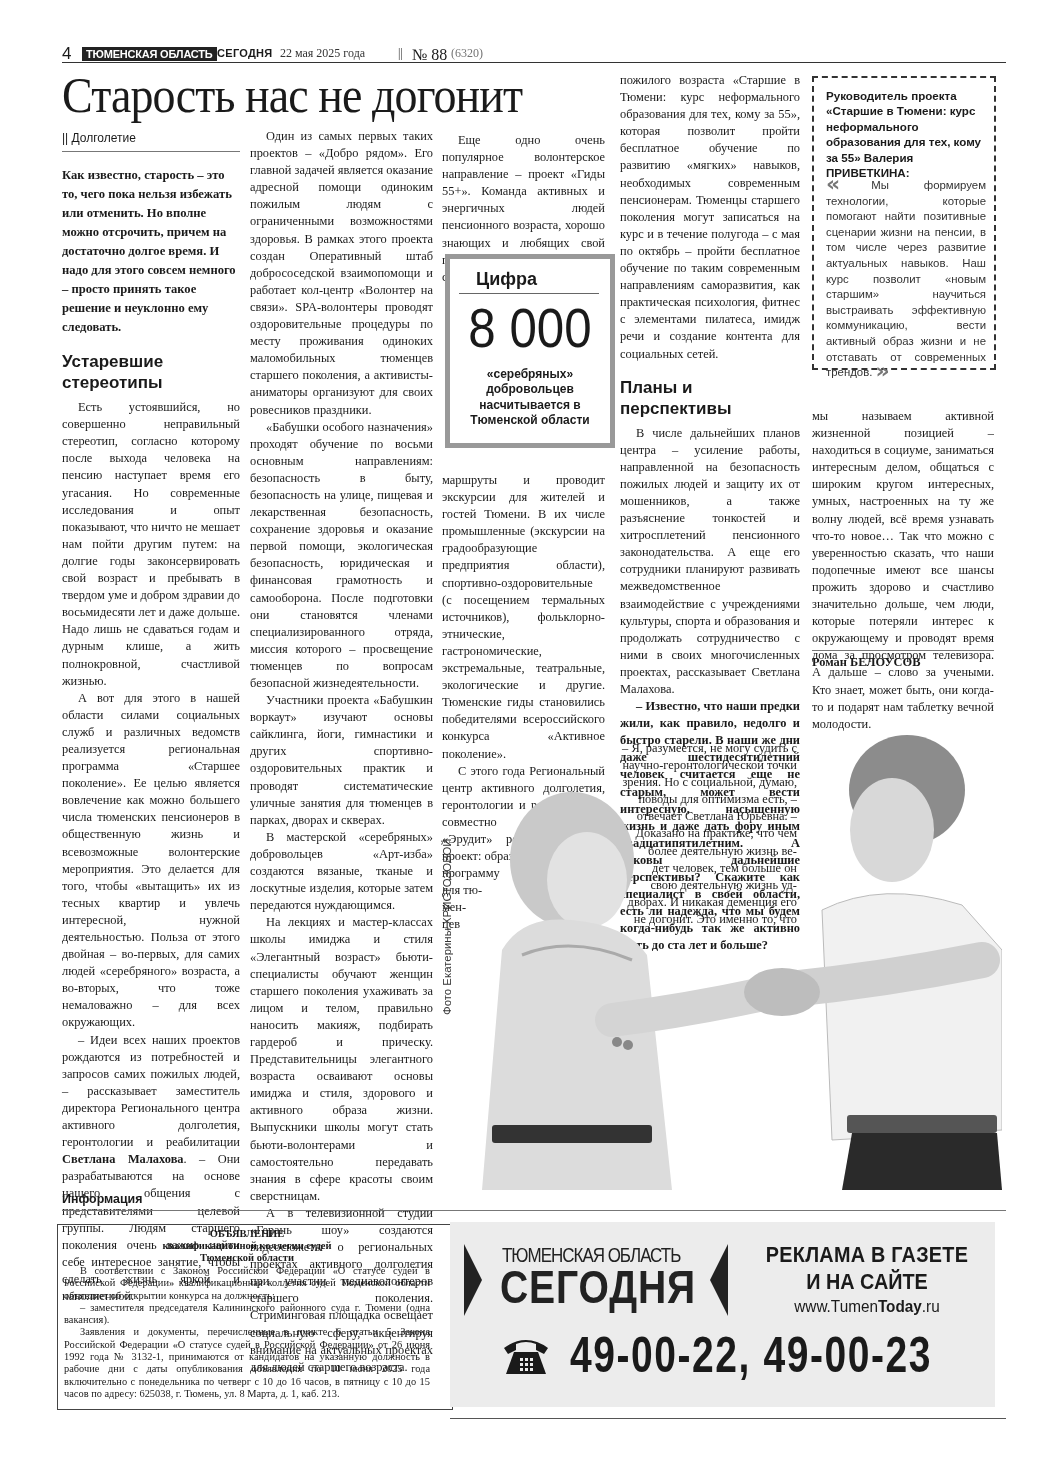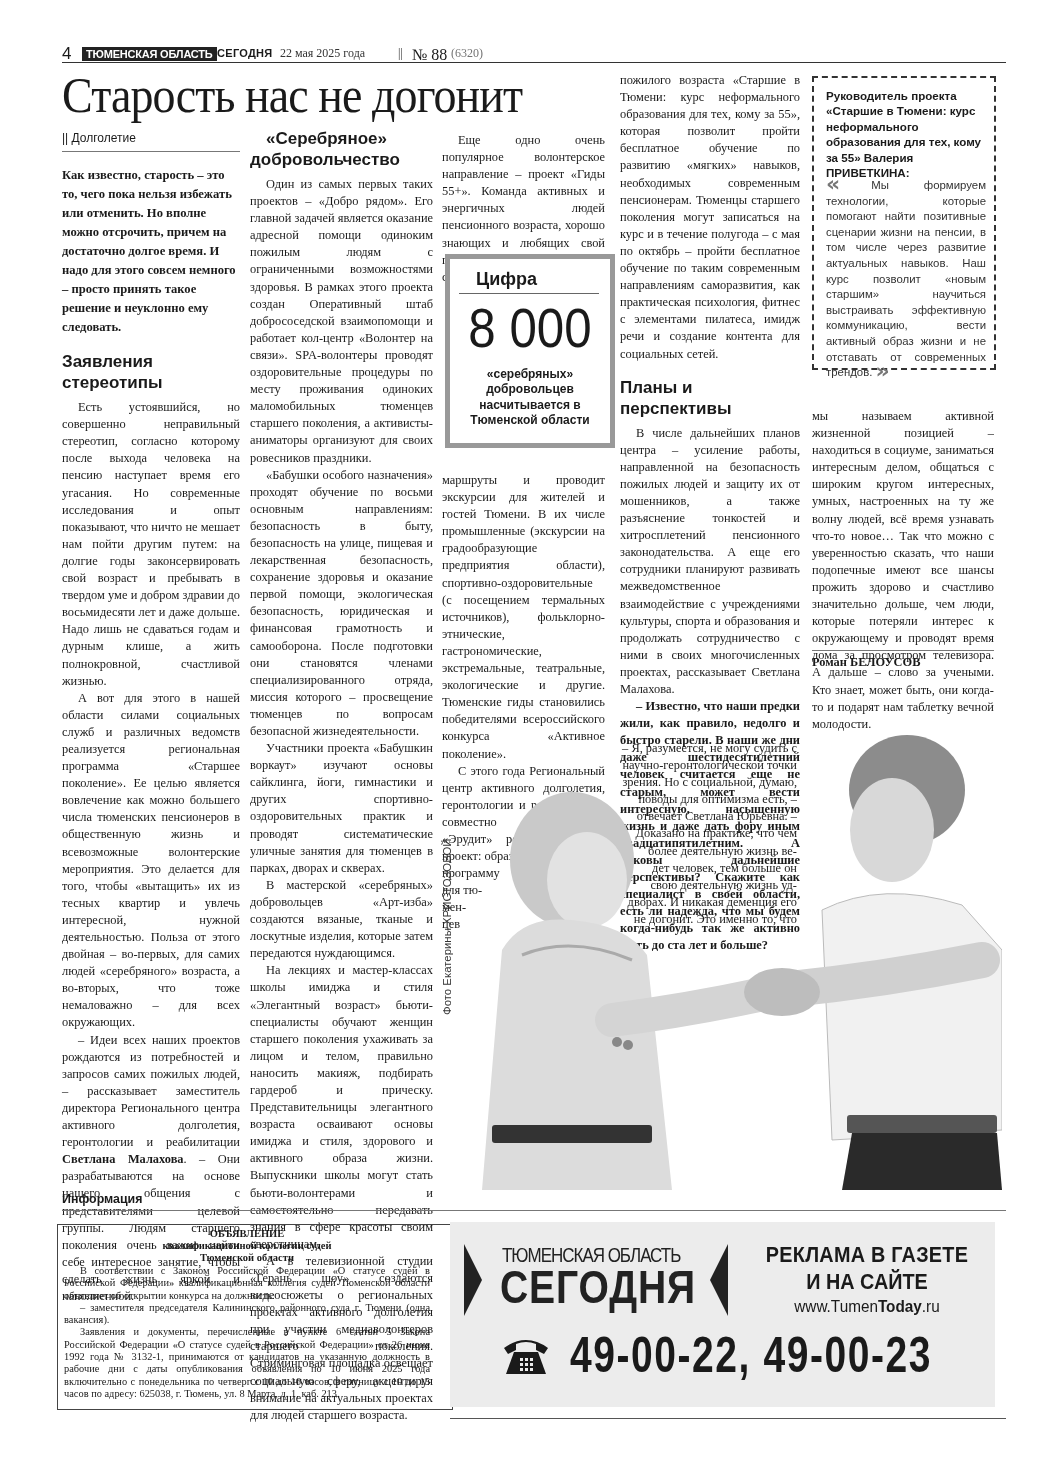--- a/index.html
+++ b/index.html
@@ -79,28 +79,27 @@
   <span id="issue-sep" class="abs serif">||</span>
   <span id="issue-num" class="abs serif">№ 88</span>
   <span id="issue-total" class="abs serif">(6320)</span>
 </div>
 
 <h1 id="headline" class="abs serif" style="margin:0;font-weight:normal;">Старость нас не догонит</h1>
 
 <div class="col serif" style="left:62px; top:130px; width:178px;">
   <div class="rubric sans">|| Долголетие</div>
   <div class="lead serif">Как известно, старость – это то, чего пока нельзя избежать или отменить. Но вполне можно отсрочить, причем на достаточно долгое время. И надо для этого совсем немного – просто принять такое решение и неуклонно ему следовать.</div>
-  <div class="subhead sans">Заявления стереотипы</div>
+  <div class="subhead sans">Устаревшие стереотипы</div>
   <p>Есть устоявшийся, но совершенно неправильный стереотип, согласно которому после выхода человека на пенсию наступает время его угасания. Но современные исследования и опыт показывают, что ничто не мешает нам пойти другим путем: на долгие годы законсервировать свой возраст и пребывать в твердом уме и добром здравии до восьмидесяти лет и даже дольше. Надо лишь не сдаваться годам и дурным клише, а жить полнокровной, счастливой жизнью.</p>
   <p>А вот для этого в нашей области силами социальных служб и различных ведомств реализуется региональная программа «Старшее поколение». Ее целью является вовлечение как можно большего числа тюменских пенсионеров в общественную жизнь и всевозможные волонтерские мероприятия. Это делается для того, чтобы «вытащить» их из тесных квартир и увлечь интересной, нужной деятельностью. Польза от этого двойная – во-первых, для самих людей «серебряного» возраста, а во-вторых, что тоже немаловажно – для всех окружающих.</p>
   <p><span>– Идеи всех наших проектов рождаются из потребностей и запросов самих пожилых людей, – рассказывает заместитель директора Регионального центра активного долголетия, геронтологии и реабилитации </span><b>Светлана Малахова</b><span>. – Они разрабатываются на основе нашего общения с представителями целевой группы. Людям старшего поколения очень важно найти себе интересное занятие, чтобы сделать жизнь яркой и наполненной.</span></p>
 </div>
 
 <div class="col serif" style="left:250px; top:128px; width:183px;">
-  <div class="subhead sans" style="margin-top:0; text-indent:16px;">«Серебряное» добровольчество</div>
   <p>Один из самых первых таких проектов – «Добро рядом». Его главной задачей является оказание адресной помощи одиноким пожилым людям с ограниченными возможностями здоровья. В рамках этого проекта создан Оперативный штаб добрососедской взаимопомощи и работает кол-центр «Волонтер на связи». SPA-волонтеры проводят оздоровительные процедуры по месту проживания одиноких маломобильных тюменцев старшего поколения, а активисты-аниматоры организуют для своих ровесников праздники.</p>
   <p>«Бабушки особого назначения» проходят обучение по восьми основным направлениям: безопасность в быту, безопасность на улице, пищевая и лекарственная безопасность, сохранение здоровья и оказание первой помощи, экологическая безопасность, юридическая и финансовая грамотность и самооборона. После подготовки они становятся членами специализированного отряда, миссия которого – просвещение тюменцев по вопросам безопасной жизнедеятельности.</p>
   <p>Участники проекта «Бабушкин воркаут» изучают основы сайклинга, йоги, гимнастики и других спортивно-оздоровительных практик и проводят систематические уличные занятия для тюменцев в парках, дворах и скверах.</p>
   <p>В мастерской «серебряных» добровольцев «Арт-изба» создаются вязаные, тканые и лоскутные изделия, которые затем передаются нуждающимся.</p>
   <p>На лекциях и мастер-классах школы имиджа и стиля «Элегантный возраст» бьюти-специалисты обучают женщин старшего поколения ухаживать за лицом и телом, правильно наносить макияж, подбирать гардероб и прическу. Представительницы элегантного возраста осваивают основы имиджа и стиля, здорового и активного образа жизни. Выпускники школы могут стать бьюти-волонтерами и самостоятельно передавать знания в сфере красоты своим сверстницам.</p>
   <p>А в телевизионной студии «Герань шоу» создаются видеосюжеты о региональных проектах активного долголетия при участии медиаволонтеров старшего поколения. Стриминговая площадка освещает социальную сферу, акцентируя внимание на актуальных проектах для людей старшего возраста.</p>
 </div>
 
 <div class="col serif" style="left:442px; top:132px; width:163px;">
   <p>Еще одно очень популярное волонтерское направление – проект «Гиды 55+». Команда активных и энергичных людей пенсионного возраста, хорошо знающих и любящих свой город, разрабатывает собственные креативные</p>

